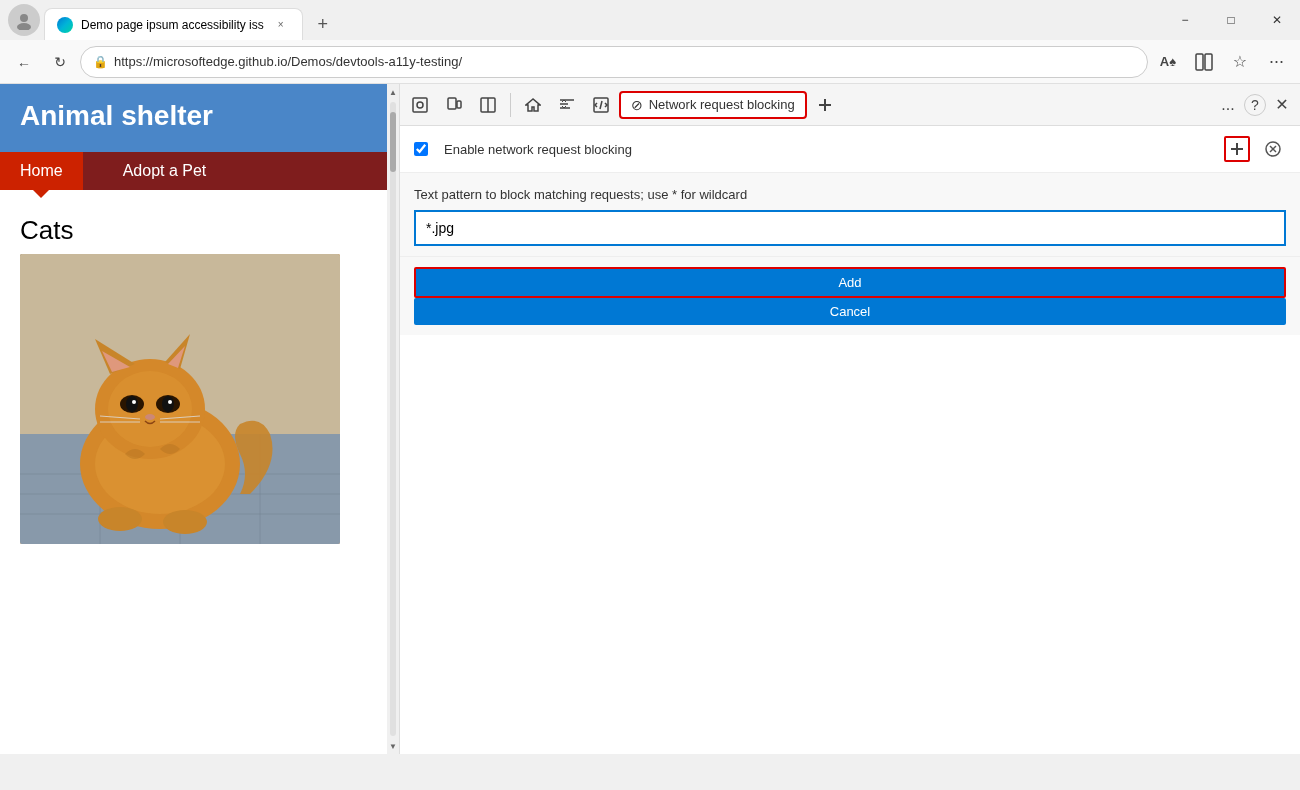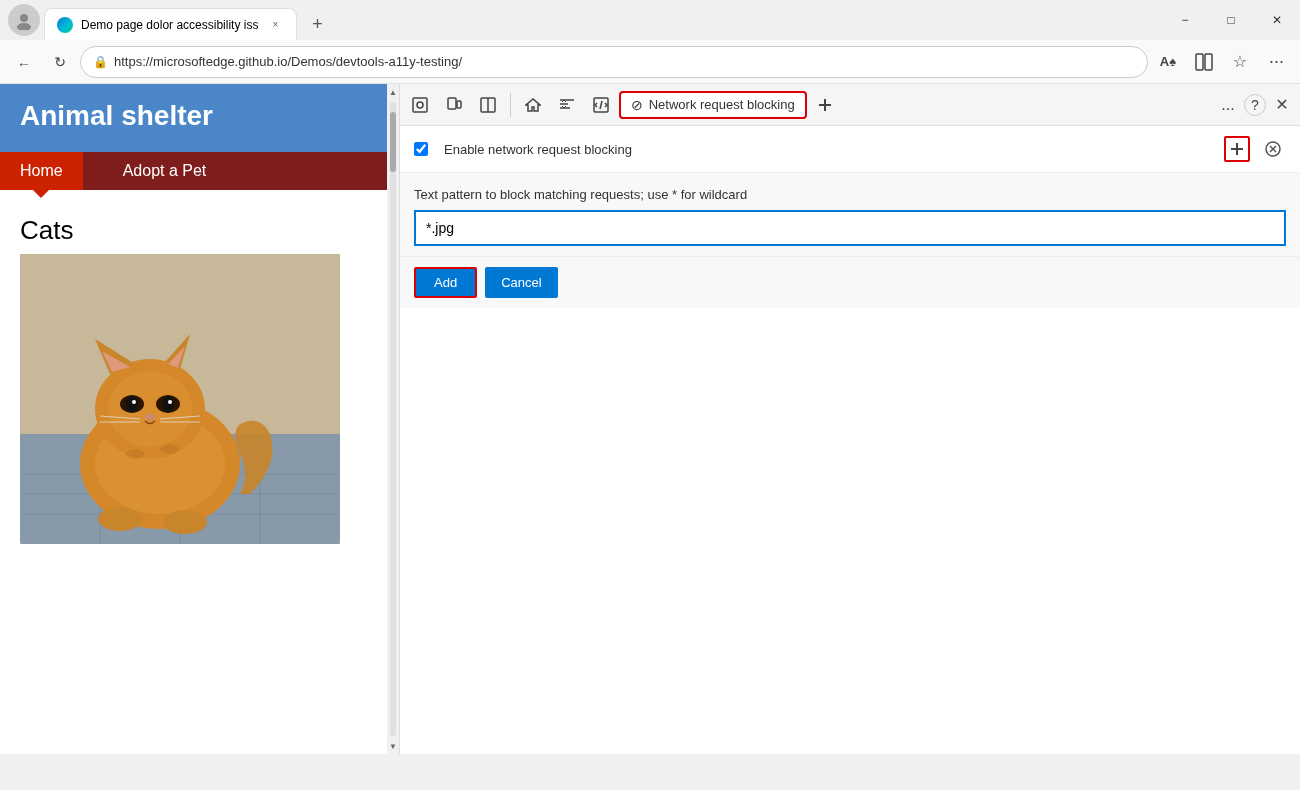--- a/index.html
+++ b/index.html
@@ -423,23 +423,23 @@
       border: 2px solid #0078d4;
       padding: 0 10px;
       font-size: 14px;
       outline: none;
       border-radius: 0;
     }
 
     
     .action-row {
       display: flex;
-      gap: 8px;
       padding: 10px 14px;
       background: #f8f8f8;
+      flex-direction: column;
     }
     .add-btn {
       padding: 6px 18px;
       background: #0078d4;
       color: white;
       border: 2px solid #d00;
       font-size: 13px;
       cursor: pointer;
       border-radius: 2px;
       font-weight: 500;
@@ -480,21 +480,21 @@
         <circle cx="10" cy="8" r="4" fill="#888"></circle>
         <ellipse cx="10" cy="17" rx="7" ry="4" fill="#888"></ellipse>
       </svg>
     </div>
   </div>
 
   <div style="display:flex; align-items:flex-end; flex:1; height:40px; padding-bottom:0;">
     <div class="tab" style="margin-top:8px;">
 
       <div style="width:16px;height:16px;background:linear-gradient(135deg,#0078d4 0%,#00b4d8 50%,#00d4a1 100%);border-radius:50%;"></div>
-      <span class="tab-title">Demo page dolor accessibility iss</span>
+      <span class="tab-title">Demo page ipsum accessibility iss</span>
       <span class="tab-close">×</span>
     </div>
     <div class="new-tab-btn">+</div>
   </div>
 
   <div class="window-controls">
     <button class="win-btn">−</button>
     <button class="win-btn">□</button>
     <button class="win-btn close">✕</button>
   </div>

